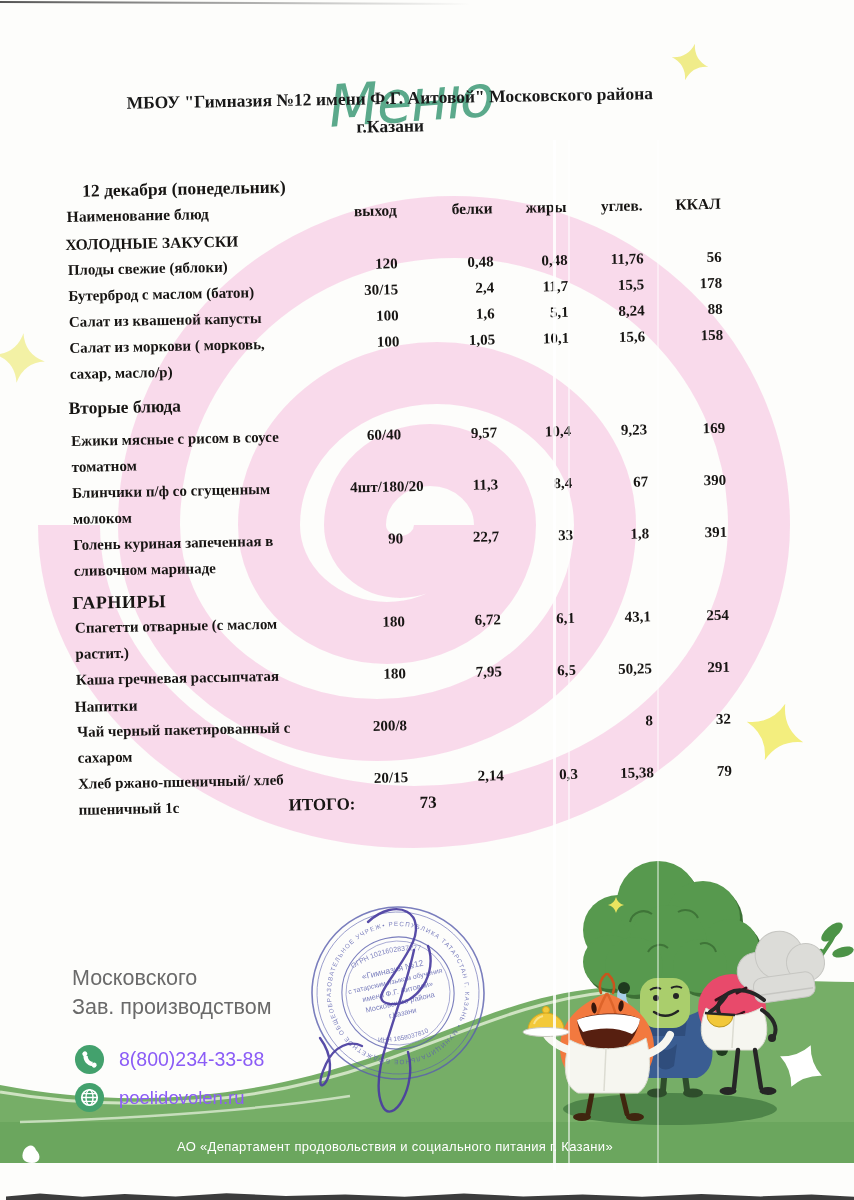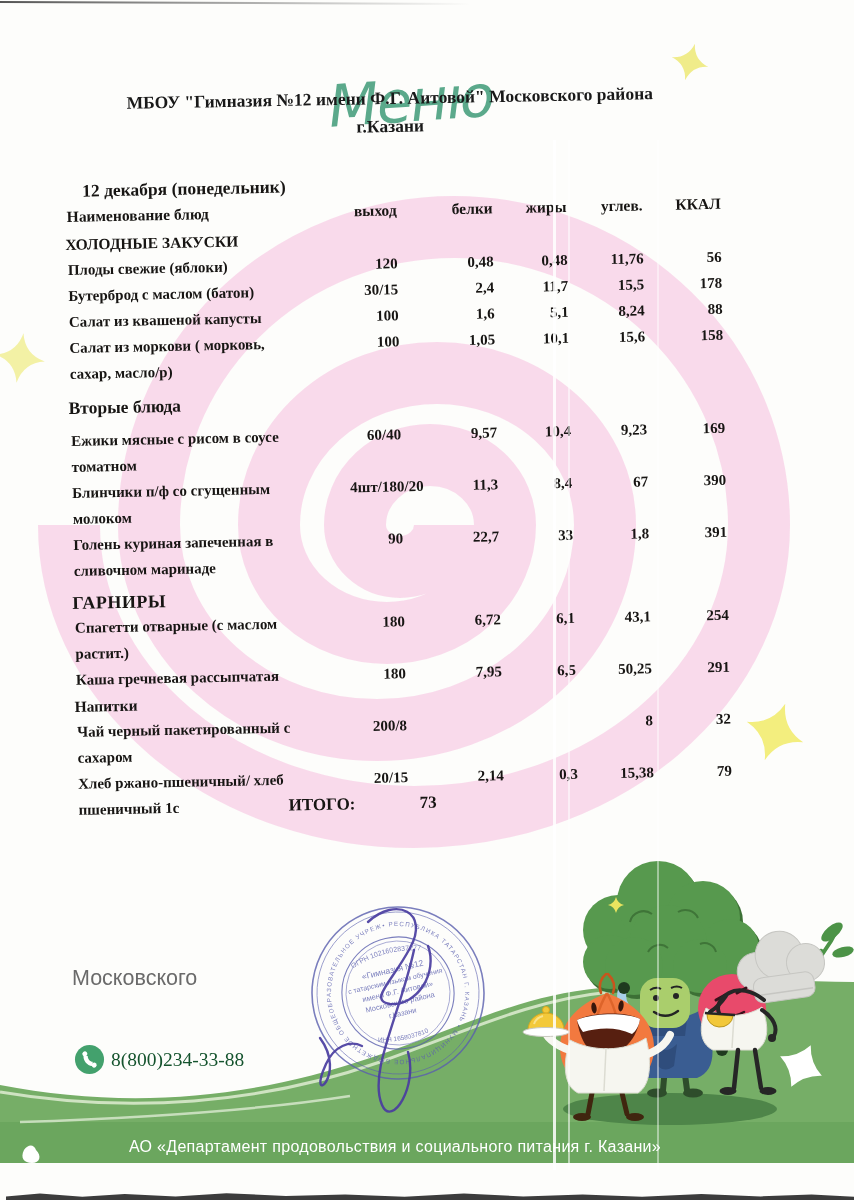--- a/index.html
+++ b/index.html
@@ -35,27 +35,27 @@
   .section-title[data-idx="0"]{font-size:15.5px;margin-top:4px;}
   .section-title[data-idx="1"]{font-size:17.5px;margin:9px 0 8px;}
   .section-title[data-idx="2"]{font-size:18px;margin:7px 0 0;letter-spacing:.5px;}
   .section-title[data-idx="3"]{font-size:15.5px;margin-top:2px;}
   .totals{font-size:17px;margin-top:-26px;line-height:26px;}
   .totals .lbl{margin-left:212px;}
   .totals .val{margin-left:60px;}
   
   .roles{position:absolute;left:72px;top:964px;z-index:7;font-family:"Liberation Sans","DejaVu Sans",sans-serif;
          font-size:21.5px;line-height:29px;color:#6a6a6a;}
-  .contact{position:absolute;left:74px;z-index:7;display:flex;align-items:center;gap:6px;
-           font-family:Liberation Serif, serif;color:#14532d;}
+  .contact{position:absolute;left:74px;z-index:7;display:flex;align-items:center;gap:14px;
+           font-family:Liberation Sans, sans-serif;color:#8b5cf6;}
   .contact.phone{top:1044px;font-size:19.5px;}
   .contact.site{top:1082px;font-size:18.5px;}
   .bar-text{position:absolute;left:0;top:1130px;width:790px;height:34px;line-height:34px;z-index:7;
             text-align:center;color:#ffffff;font-family:"Liberation Sans","DejaVu Sans",sans-serif;
-            font-size:16px;letter-spacing:.3px;}
+            font-size:13px;letter-spacing:.3px;}
 </style>
 </head>
 <body>
 
 <div class="page">
 
   <svg class="layer" width="854" height="1200" viewBox="0 0 854 1200">
     <path d="M445,525 a45,42 0 0 1 -90,0 a75,70 0 0 1 150,0 a118,108 0 0 1 -236,0 a168,152 0 0 1 336,0 a228,205 0 0 1 -456,0 a305,298 0 0 1 610,0 a345,292 0 0 1 -690,0" fill="none" stroke="#f8d7e9" stroke-width="62" opacity="0.92"></path>
     <path transform="translate(690,62) rotate(15) scale(19)" fill="#f0ec8a" d="M0,-1 Q0.17,-0.17 1,0 Q0.17,0.17 0,1 Q-0.17,0.17 -1,0 Q-0.17,-0.17 0,-1 Z"></path>
     <path transform="translate(20,358) rotate(8) scale(25)" fill="#f2ef9b" opacity="0.9" d="M0,-1 Q0.17,-0.17 1,0 Q0.17,0.17 0,1 Q-0.17,0.17 -1,0 Q-0.17,-0.17 0,-1 Z"></path>
@@ -446,34 +446,44 @@
     </g>
     <g stroke="#4a3da0" stroke-width="2.4" fill="none" stroke-linecap="round" opacity=".92">
       <path d="M368,922 C396,896 430,912 410,948 C392,982 368,1000 390,1004 C418,1006 438,972 428,946"></path>
       <path d="M414,950 C400,1015 368,1072 382,1105 C392,1128 418,1086 408,1052"></path>
       <path d="M320,1038 C348,1076 306,1108 326,1064 C334,1046 350,1040 362,1046"></path>
     </g>
   </svg>
 
   <div class="roles">
     <div>Московского</div>
+    <div>Зав. производством</div>
   </div>
 
   <div class="contact phone">
     <svg width="31" height="31" viewBox="-16 -16 32 32">
       <circle cx="0" cy="0" r="15" fill="#43a16d"></circle>
       <g transform="rotate(-40)">
         <path d="M-2,-7 C-6,-4 -6,4 -2,7 L1,4 C-1,2 -1,-2 1,-4 Z" fill="#ffffff"></path>
         <circle cx="0" cy="-7.5" r="2.6" fill="#ffffff"></circle>
         <circle cx="0" cy="7.5" r="2.6" fill="#ffffff"></circle>
       </g>
     </svg>
     <span>8(800)234-33-88</span>
   </div>
 
+  <div class="contact site">
+    <svg width="31" height="31" viewBox="-16 -16 32 32">
+      <circle cx="0" cy="0" r="15" fill="#43a16d"></circle>
+      <circle cx="0" cy="0" r="8" fill="none" stroke="#ffffff" stroke-width="1.8"></circle>
+      <ellipse cx="0" cy="0" rx="3.6" ry="8" fill="none" stroke="#ffffff" stroke-width="1.5"></ellipse>
+      <path d="M-8,0 L8,0 M-7,-4 L7,-4 M-7,4 L7,4" stroke="#ffffff" stroke-width="1.3"></path>
+    </svg>
+    <span>poelidovolen.ru</span>
+  </div>
 
   <div class="bar-text">АО «Департамент продовольствия и социального питания г. Казани»</div>
 
   <div class="streak a"></div>
   <div class="streak b"></div>
   <div class="streak c"></div>
   <div class="scan-top"></div>
   <div class="scan-bottom"></div>
 </div>
 

